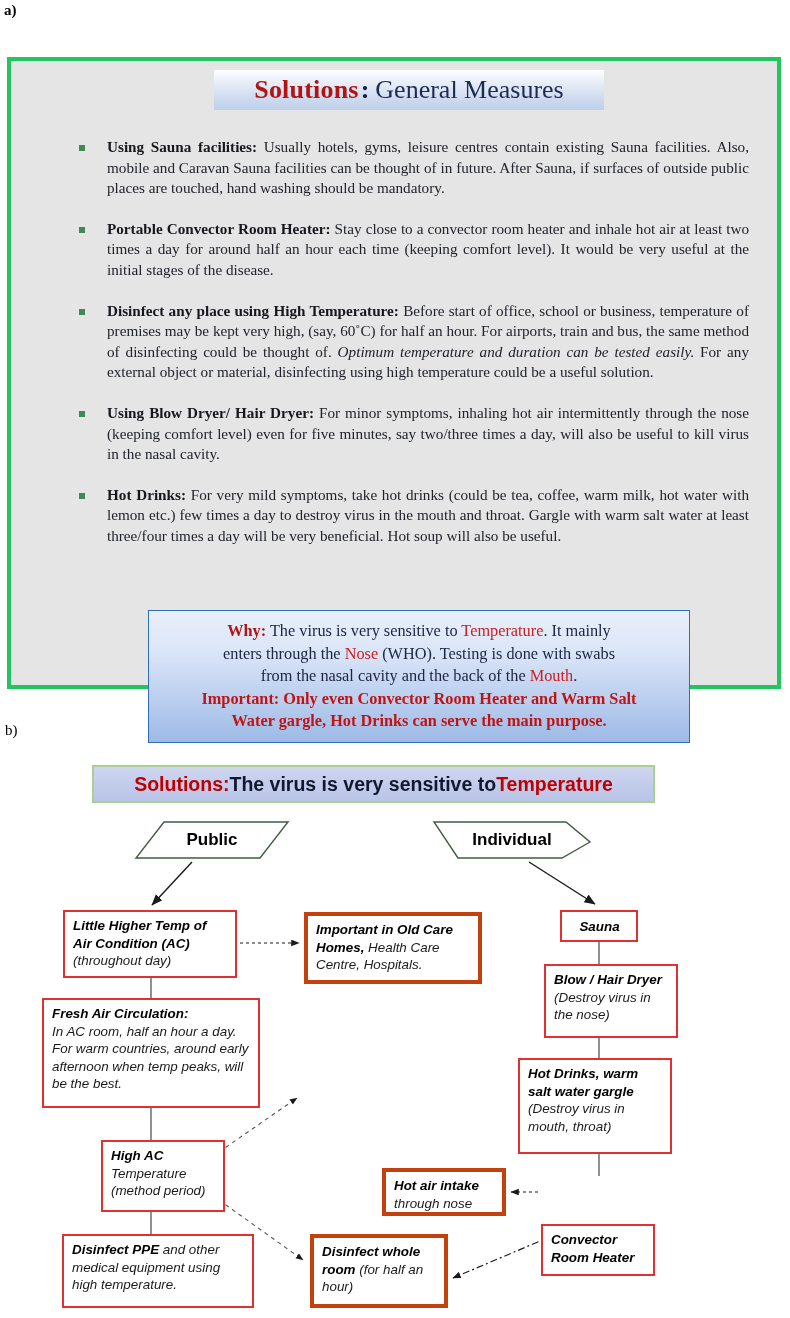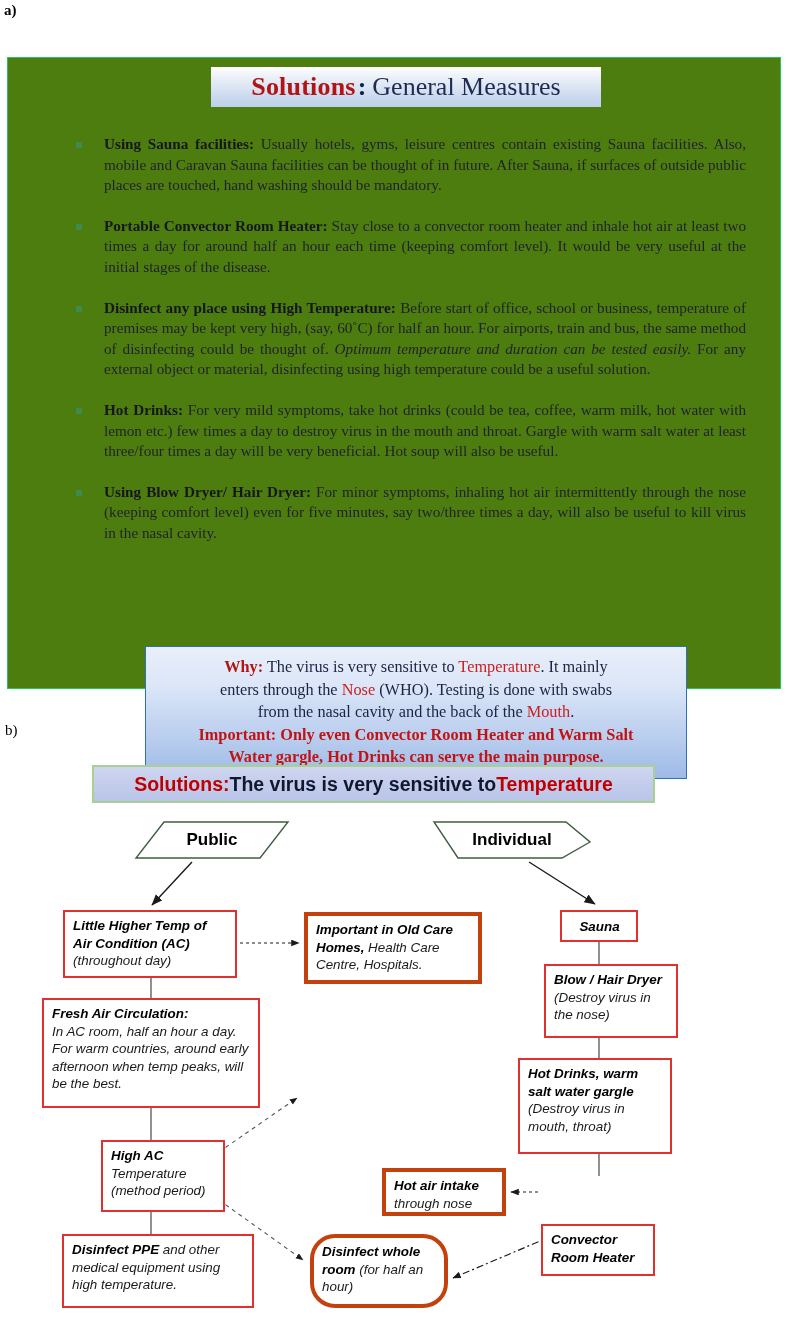--- a/index.html
+++ b/index.html
@@ -13,21 +13,21 @@
   .panel-label{
     position:absolute;font-family:"Liberation Serif",serif;
     font-size:15px;font-weight:bold;color:#000;
   }
   #label-a{left:4px;top:2px;}
   #label-b{left:5px;top:722px;font-weight:normal;}
 
   
   #panel-a{
     position:absolute;left:7px;top:57px;width:774px;height:632px;
-    border:1px solid #22c55e;background:#4d7c0f;box-sizing:border-box;
+    border:4px solid #22c55e;background:#e5e5e5;box-sizing:border-box;
   }
 
   
   #title-banner{
     position:absolute;left:203px;top:9px;width:390px;height:40px;
     background:linear-gradient(to bottom,#ffffff 0%,#eef2f9 22%,#c9d8ee 78%,#bed0ea 100%);
     display:flex;align-items:center;justify-content:center;
   }
   #title-banner .t1{
     font-family:"Liberation Serif",serif;font-size:26px;font-weight:bold;
@@ -61,21 +61,20 @@
   .bullet-text i{font-style:italic;}
 
   
   #why-box{
     position:absolute;left:137px;top:549px;width:542px;height:133px;
     box-sizing:border-box;
     border:1px solid #2f6fb5;
     background:linear-gradient(to bottom,#e9effa 0%,#dbe6f8 30%,#b9cdee 70%,#9dbae6 100%);
     display:flex;flex-direction:column;align-items:center;justify-content:center;
     padding:3px 10px;
-    margin-top:39px;
   }
   .why-line{
     font-family:"Liberation Serif",serif;font-size:16.3px;line-height:22.5px;
     color:#1b2340;text-align:center;white-space:nowrap;
   }
   .why-line .kw-why{color:#b11414;font-weight:bold;}
   .why-line .kw-red{color:#cc2020;}
   .why-imp{
     font-family:"Liberation Serif",serif;font-size:16.3px;line-height:22.5px;
     color:#c01414;font-weight:bold;text-align:center;white-space:nowrap;
@@ -125,21 +124,21 @@
   .fbox.center{display:flex;align-items:center;justify-content:center;text-align:center;}
 
   #box-ac{left:63px;top:210px;width:174px;height:68px;}
   #box-fresh{left:42px;top:298px;width:218px;height:110px;}
   #box-highac{left:101px;top:440px;width:124px;height:72px;}
   #box-ppe{left:62px;top:534px;width:192px;height:74px;}
 
   #box-oldcare{left:304px;top:212px;width:178px;height:72px;}
   #box-disinfect-office{left:304px;top:368px;width:136px;height:74px;}
   #box-hotair{left:382px;top:468px;width:124px;height:48px;}
-  #box-disinfect-room{left:310px;top:534px;width:138px;height:74px;border-radius:25px;}
+  #box-disinfect-room{left:310px;top:534px;width:138px;height:74px;}
 
   #box-sauna{left:560px;top:210px;width:78px;height:32px;}
   #box-blow{left:544px;top:264px;width:134px;height:74px;}
   #box-hotdrinks{left:518px;top:358px;width:154px;height:96px;}
   #box-convector{left:541px;top:476px;width:114px;height:52px;margin-top:48px;}
 </style>
 </head>
 <body>
 
 <div class="panel-label" id="label-a">a)</div>
@@ -164,26 +163,26 @@
       <div class="bullet-text"><b>Portable Convector Room Heater:</b><span> Stay close to a convector room heater and inhale hot air at least two times a day for around half an hour each time (keeping comfort level). It would be very useful at the initial stages of the disease.</span></div>
     </div>
 
     <div class="bullet-row">
       <div class="bullet-mark"></div>
       <div class="bullet-text"><b>Disinfect any place using High Temperature:</b><span> Before start of office, school or business, temperature of premises may be kept very high, (say, 60˚C) for half an hour. For airports, train and bus, the same method of disinfecting could be thought of. </span><i>Optimum temperature and duration can be tested easily.</i><span> For any external object or material, disinfecting using high temperature could be a useful solution.</span></div>
     </div>
 
     <div class="bullet-row">
       <div class="bullet-mark"></div>
+      <div class="bullet-text"><b>Using Blow Dryer/ Hair Dryer:</b><span> For minor symptoms, inhaling hot air intermittently through the nose (keeping comfort level) even for five minutes, say two/three times a day, will also be useful to kill virus in the nasal cavity.</span></div>
+    </div>
+
+    <div class="bullet-row">
+      <div class="bullet-mark"></div>
       <div class="bullet-text"><b>Hot Drinks:</b><span> For very mild symptoms, take hot drinks (could be tea, coffee, warm milk, hot water with lemon etc.) few times a day to destroy virus in the mouth and throat. Gargle with warm salt water at least three/four times a day will be very beneficial. Hot soup will also be useful.</span></div>
-    </div>
-
-    <div class="bullet-row">
-      <div class="bullet-mark"></div>
-      <div class="bullet-text"><b>Using Blow Dryer/ Hair Dryer:</b><span> For minor symptoms, inhaling hot air intermittently through the nose (keeping comfort level) even for five minutes, say two/three times a day, will also be useful to kill virus in the nasal cavity.</span></div>
     </div>
 
   </div>
 
   <div id="why-box">
     <div class="why-line"><span class="kw-why">Why:</span><span> The virus is very sensitive to </span><span class="kw-red">Temperature</span><span>. It mainly</span></div>
     <div class="why-line"><span>enters through the </span><span class="kw-red">Nose</span><span> (WHO). Testing is done with swabs</span></div>
     <div class="why-line"><span>from the nasal cavity and the back of the </span><span class="kw-red">Mouth</span><span>.</span></div>
     <div class="why-imp">Important: Only even Convector Room Heater and Warm Salt</div>
     <div class="why-imp">Water gargle, Hot Drinks can serve the main purpose.</div>

